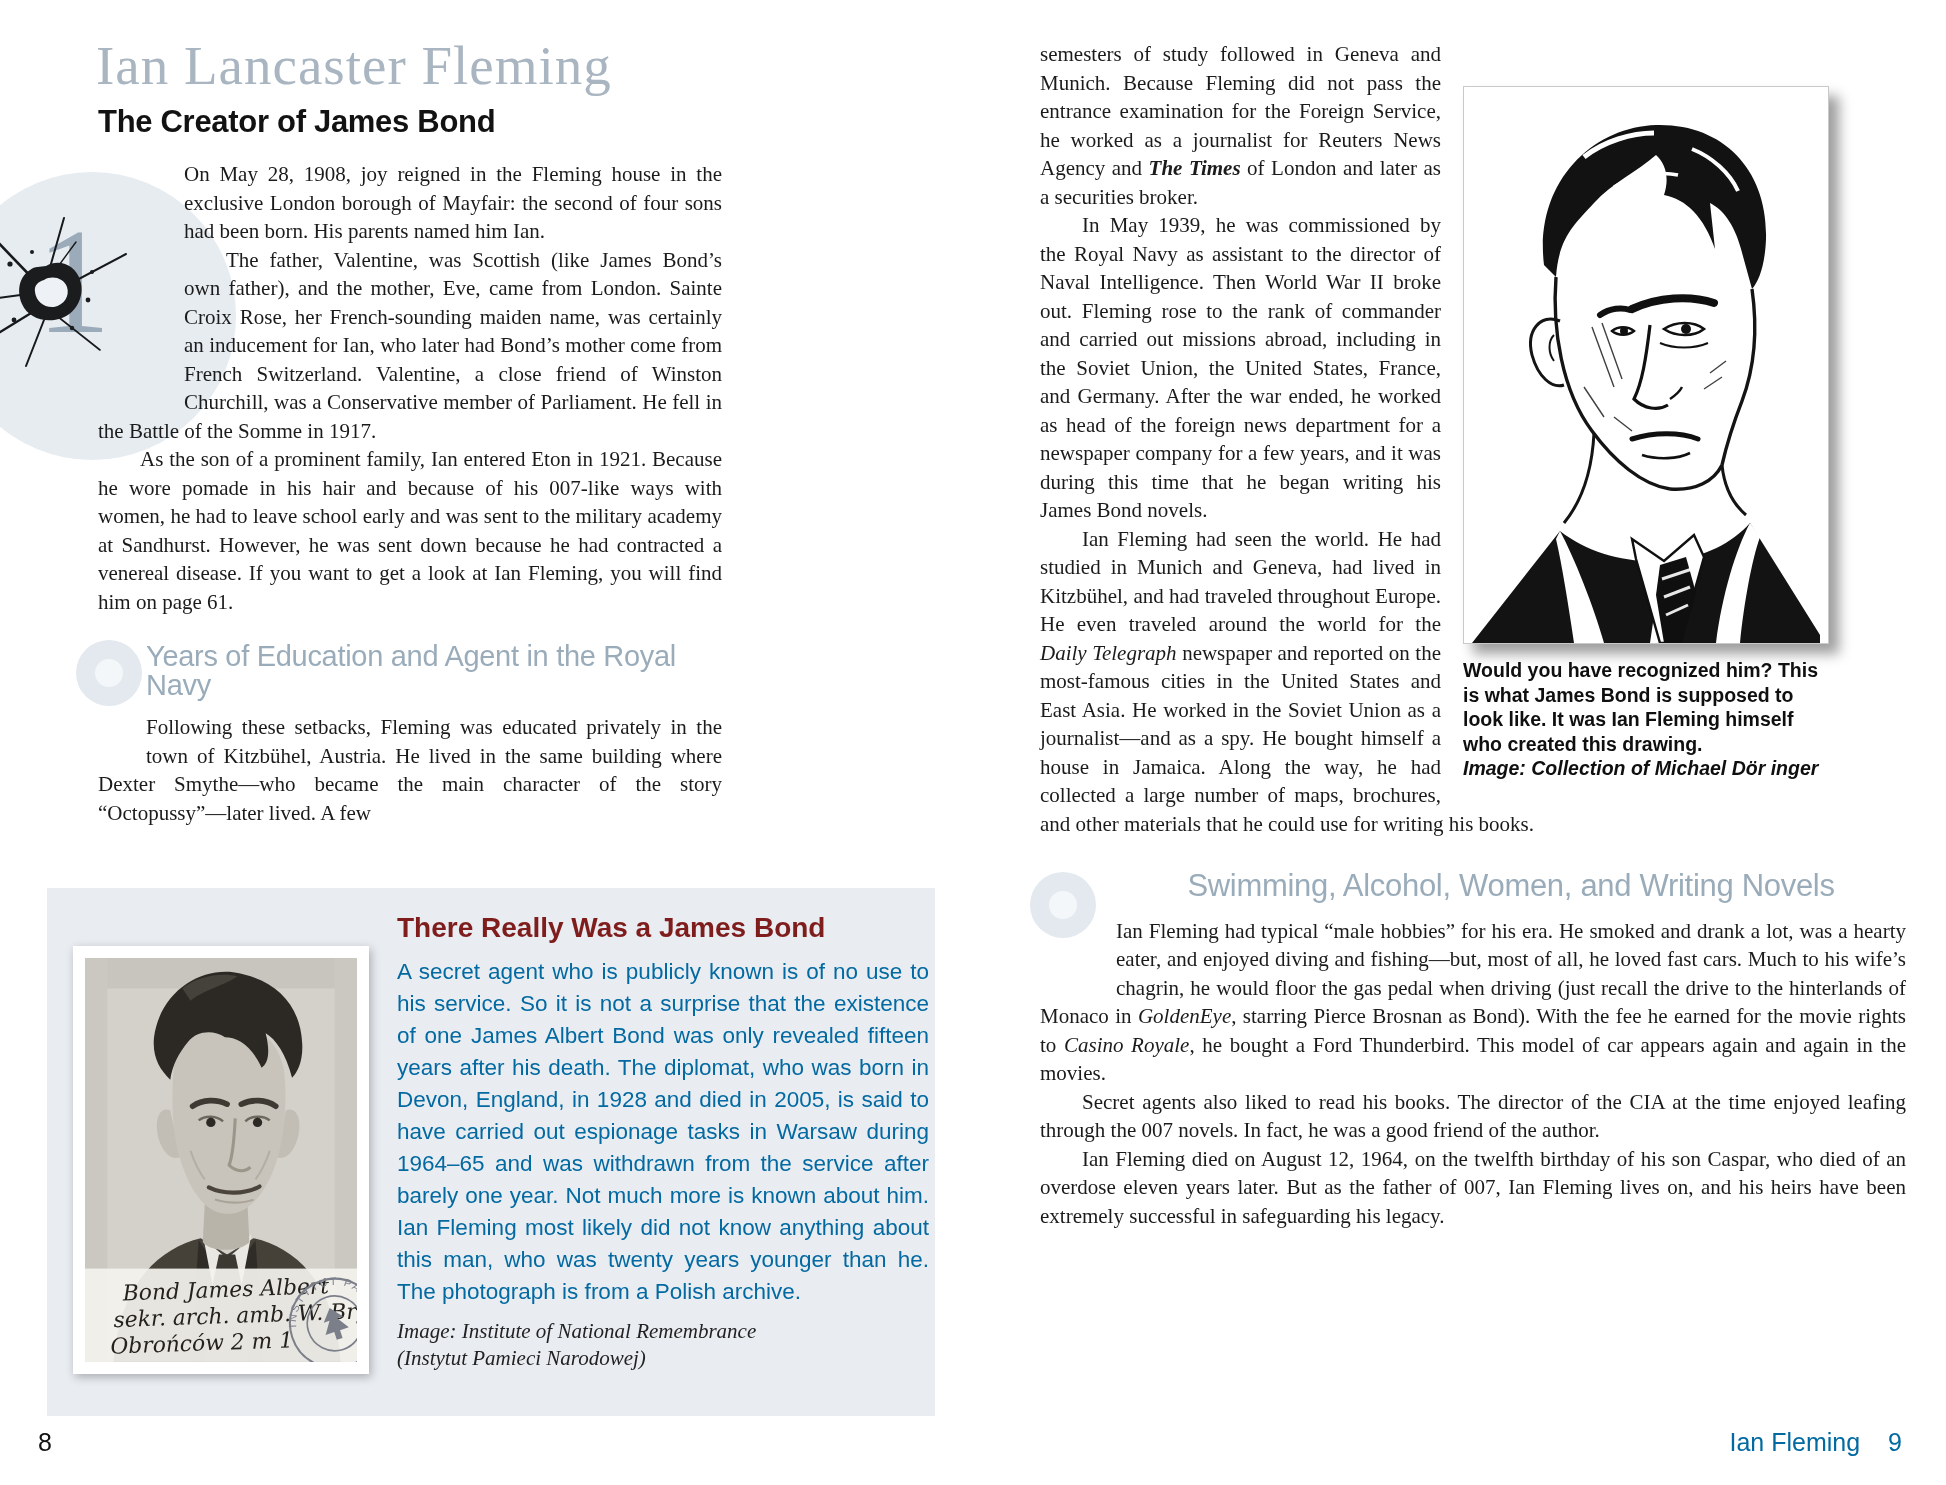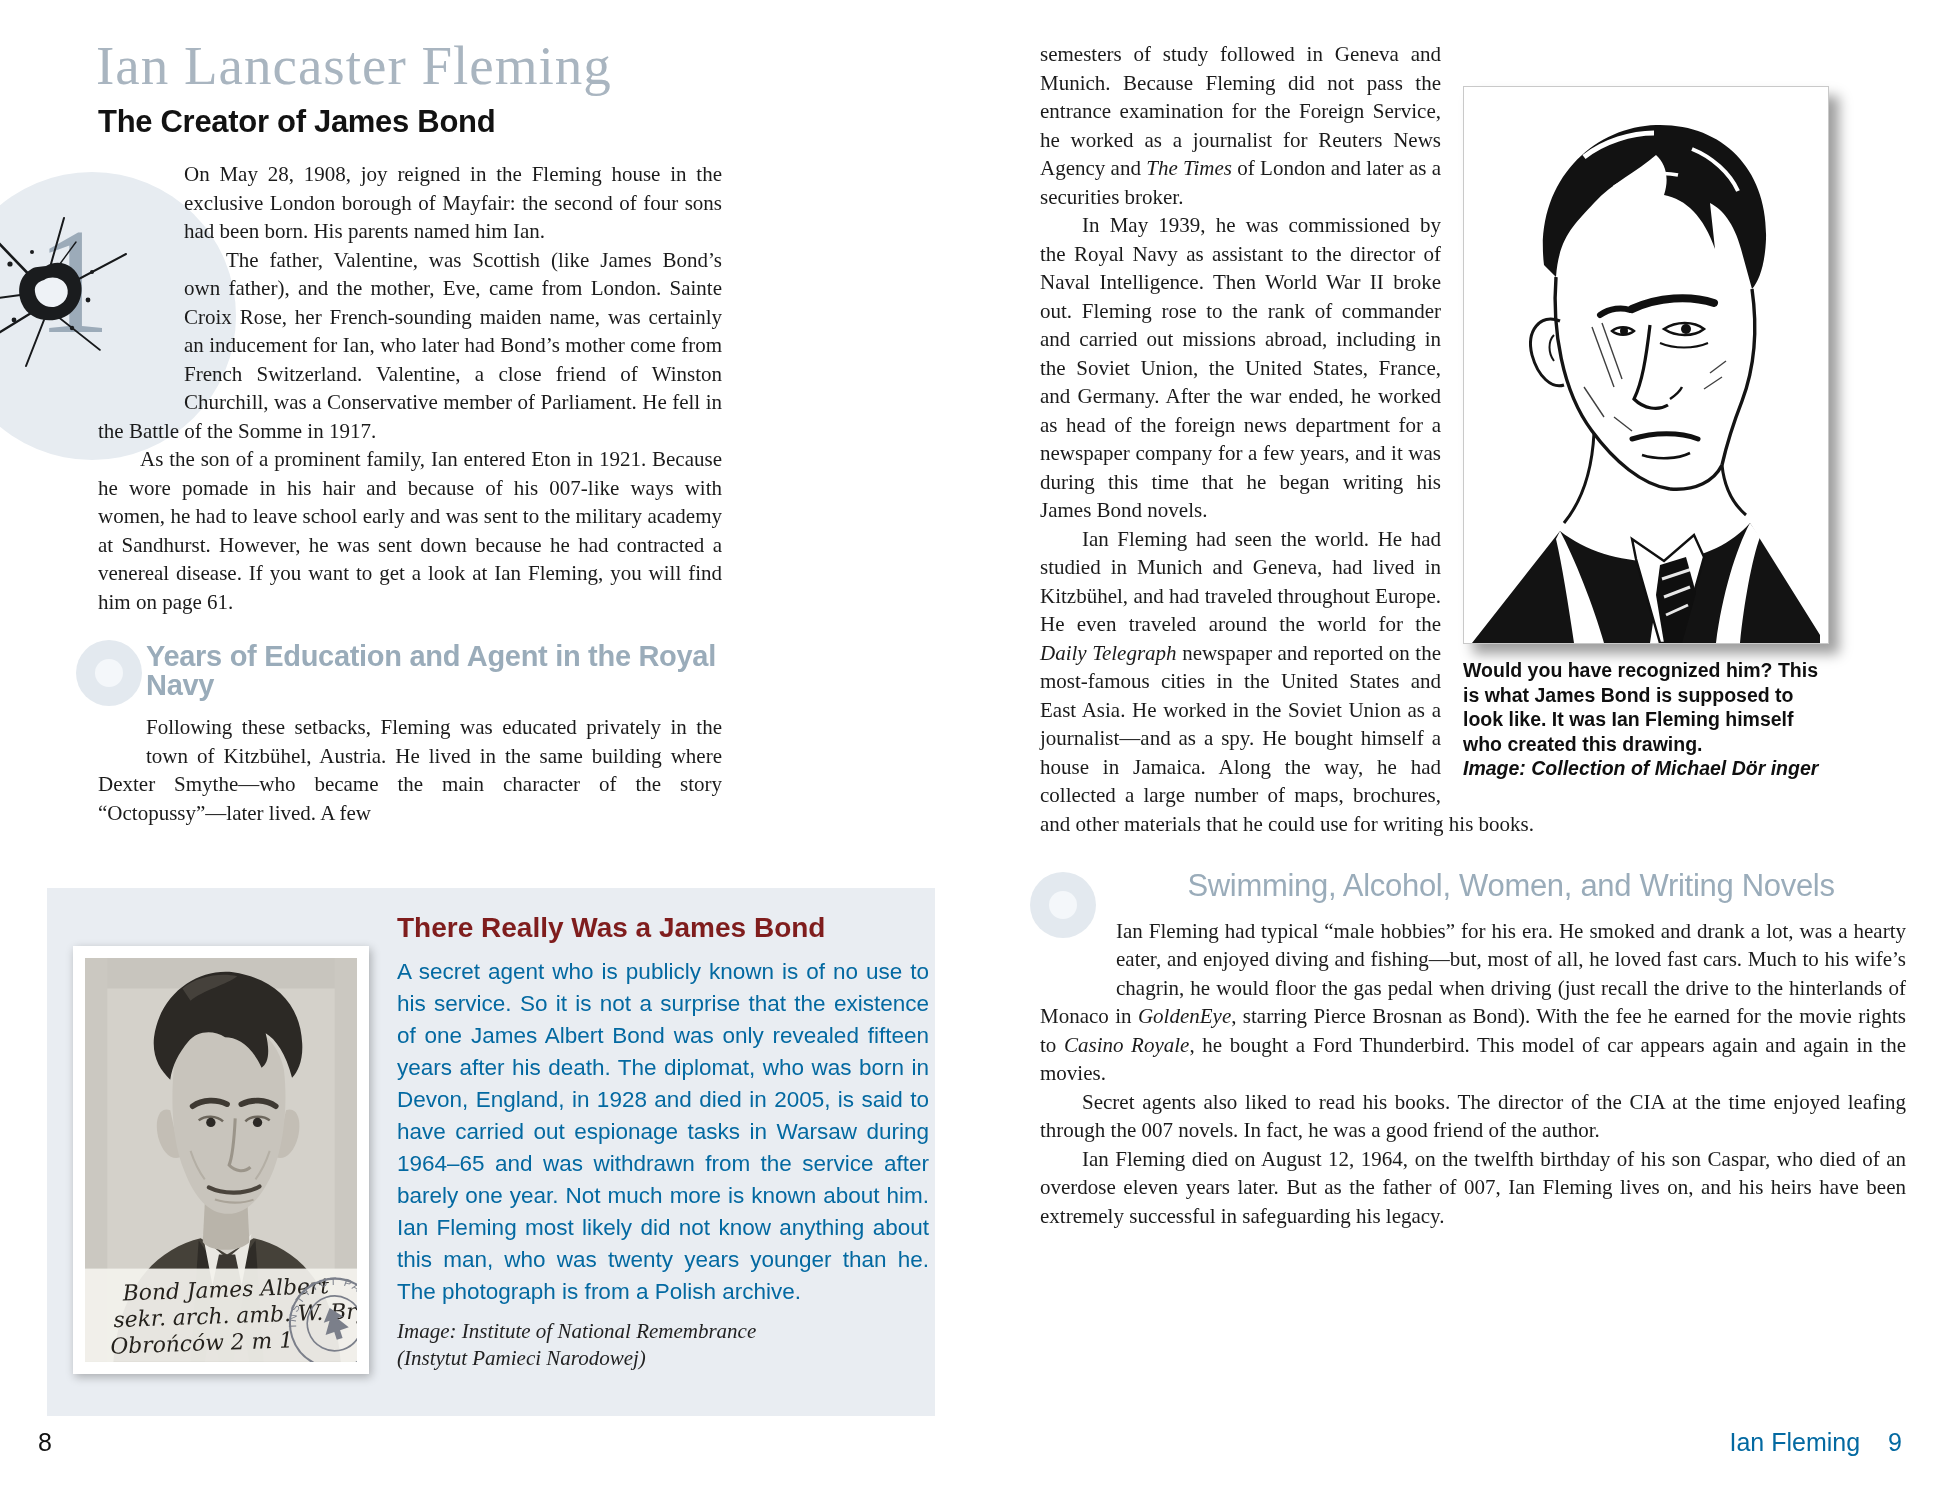--- a/index.html
+++ b/index.html
@@ -22,21 +22,21 @@
            text-align:justify;}
   .lp-text p{margin:0;}
   .circle-spacer{float:left;width:86px;height:236px;}
   .indent{text-indent:42px;}
   .section{position:relative;margin-top:26px;}
   .donut-spacer{float:left;width:48px;height:104px;}
   .donut-spacer-r{float:left;width:76px;height:106px;}
   .donut{position:absolute;width:66px;height:66px;border-radius:50%;background:var(--donut);}
   .donut-hole{position:absolute;left:19px;top:19px;width:28px;height:28px;border-radius:50%;
               background:var(--donut-hole);display:block;}
-  .sec-heading{font-family:"Liberation Sans",sans-serif;font-weight:700;font-size:29px;
+  .sec-heading{font-family:"Liberation Sans",sans-serif;font-weight:400;font-size:29px;
                letter-spacing:-0.3px;color:var(--accent);margin:0 0 14px 0;text-align:left;}
   
   .infobox{position:absolute;left:47px;top:888px;width:888px;height:528px;background:var(--panel);}
   .photo{position:absolute;left:26px;top:58px;width:272px;background:#ffffff;padding:12px;
          box-shadow:2px 3px 9px rgba(0,0,0,0.28);}
   .photo svg{display:block;}
   .ib-text{position:absolute;left:350px;top:24px;width:532px;font-family:"Liberation Sans",sans-serif;}
   .ib-heading{font-size:28px;font-weight:700;color:#7f1d1d;margin:0 0 12px 0;}
   .ib-body{font-size:22.5px;line-height:32px;text-align:justify;color:#0369a1;margin:0;}
   .ib-credit{font-family:"Liberation Serif",serif;font-style:italic;font-size:21px;line-height:27px;
@@ -246,21 +246,21 @@
               <path d="M202 528 L224 518"></path>
           </g>
         </svg>
       </div>
       <div class="fig-caption">
         <span>Would you have recognized him? This is what James Bond is supposed to look like. It was Ian Fleming himself who created this drawing.</span>
         <div class="fig-credit">Image: Collection of Michael Dör inger</div>
       </div>
     </div>
 
-    <p><span>semesters of study followed in Geneva and Munich. Because Fleming did not pass the entrance examination for the Foreign Service, he worked as a journalist for Reuters News Agency and </span><span style="font-style: italic;">The Times</span><span> of London and later as a securities broker.</span></p>
+    <p><span>semesters of study followed in Geneva and Munich. Because Fleming did not pass the entrance examination for the Foreign Service, he worked as a journalist for Reuters News Agency and </span><span style="font-style: italic; font-weight: bold;">The Times</span><span> of London and later as a securities broker.</span></p>
     <p class="indent">In May 1939, he was commissioned by the Royal Navy as assistant to the director of Naval Intelligence. Then World War II broke out. Fleming rose to the rank of commander and carried out missions abroad, including in the Soviet Union, the United States, France, and Germany. After the war ended, he worked as head of the foreign news department for a newspaper company for a few years, and it was during this time that he began writing his James Bond novels.</p>
     <p class="indent"><span>Ian Fleming had seen the world. He had studied in Munich and Geneva, had lived in Kitzbühel, and had traveled throughout Europe. He even traveled around the world for the </span><span style="font-style: italic;">Daily Telegraph</span><span> newspaper and reported on the most-famous cities in the United States and East Asia. He worked in the Soviet Union as a journalist—and as a spy. He bought himself a house in Jamaica. Along the way, he had collected a large number of maps, brochures, and other materials that he could use for writing his books.</span></p>
 
     <div class="section-r">
       <span class="donut" style="left:-10px;top:0px;">
           <span class="donut-hole"></span>
         </span>
       <div class="donut-spacer-r" aria-hidden="true"></div>
       <h3 class="sec-heading-r">Swimming, Alcohol, Women, and Writing Novels</h3>
       <p><span>Ian Fleming had typical “male hobbies” for his era. He smoked and drank a lot, was a hearty eater, and enjoyed diving and fishing—but, most of all, he loved fast cars. Much to his wife’s chagrin, he would floor the gas pedal when driving (just recall the drive to the hinterlands of Monaco in </span><span style="font-style: italic;">GoldenEye</span><span>, starring Pierce Brosnan as Bond). With the fee he earned for the movie rights to </span><span style="font-style: italic;">Casino Royale</span><span>, he bought a Ford Thunderbird. This model of car appears again and again in the movies.</span></p>

